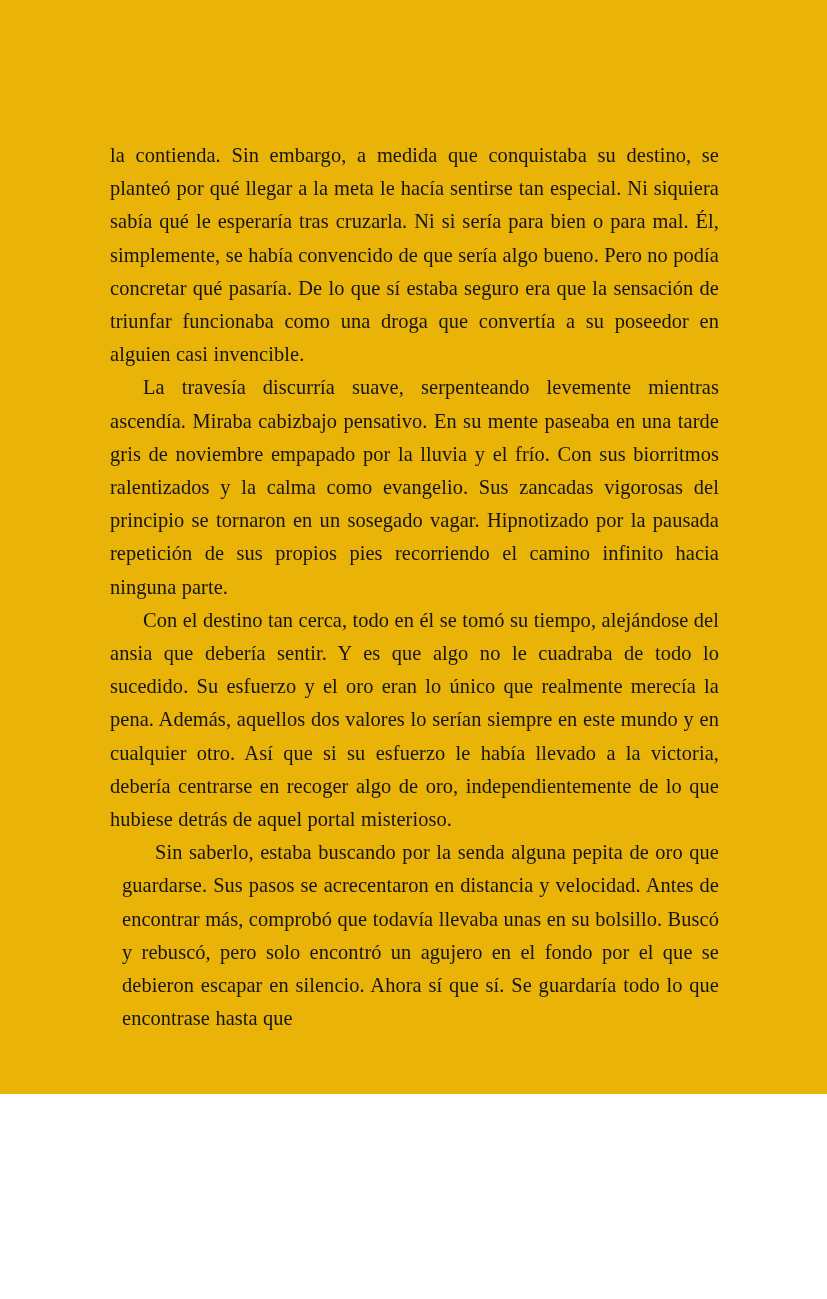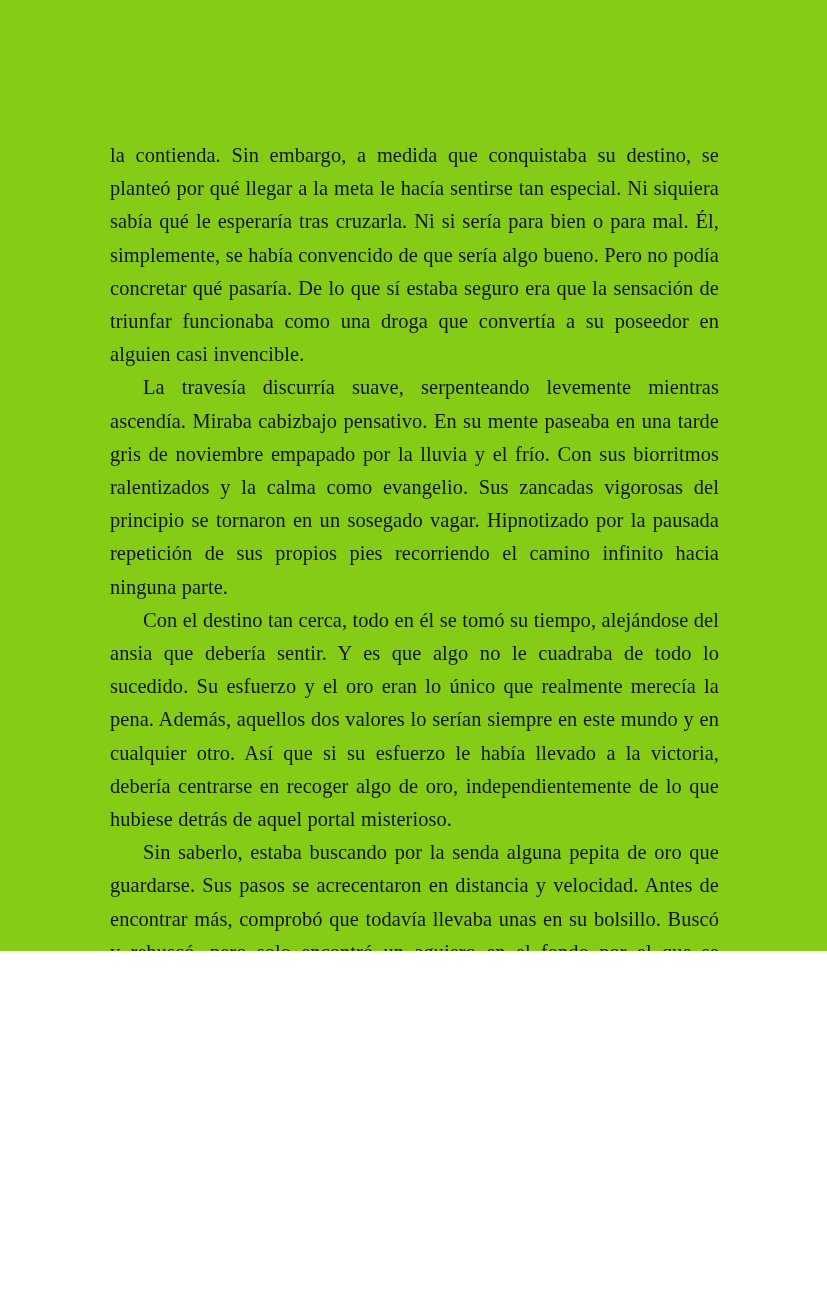--- a/index.html
+++ b/index.html
@@ -5,23 +5,23 @@
 <style>
   html, body {
     margin: 0;
     padding: 0;
     background: #ffffff;
   }
 
   .page {
     position: relative;
     width: 827px;
-    height: 951px;
+    height: 1094px;
     margin: 0 auto;
-    background: #84cc16;
+    background: #eab308;
     overflow: hidden;
     box-sizing: border-box;
   }
 
   .text-block {
     position: absolute;
     left: 110px;
     top: 139px;
     width: 609px;
   }
@@ -41,20 +41,21 @@
     letter-spacing: 0.004em;
   }
 
   .para.first {
     text-indent: 0;
   }
 
   
   .para:last-child {
     text-align: justify;
+    margin-left: 12px;
   }
 </style>
 </head>
 <body>
 
 <div class="page">
   <div class="text-block">
 
     <p class="para first">la contienda. Sin embargo, a medida que conquistaba su destino, se planteó por qué llegar a la meta le hacía sentirse tan especial. Ni siquiera sabía qué le esperaría tras cruzarla. Ni si sería para bien o para mal. Él, simplemente, se había convencido de que sería algo bueno. Pero no podía concretar qué pasaría. De lo que sí estaba seguro era que la sensación de triunfar funcionaba como una droga que convertía a su poseedor en alguien casi invencible.</p>
 

